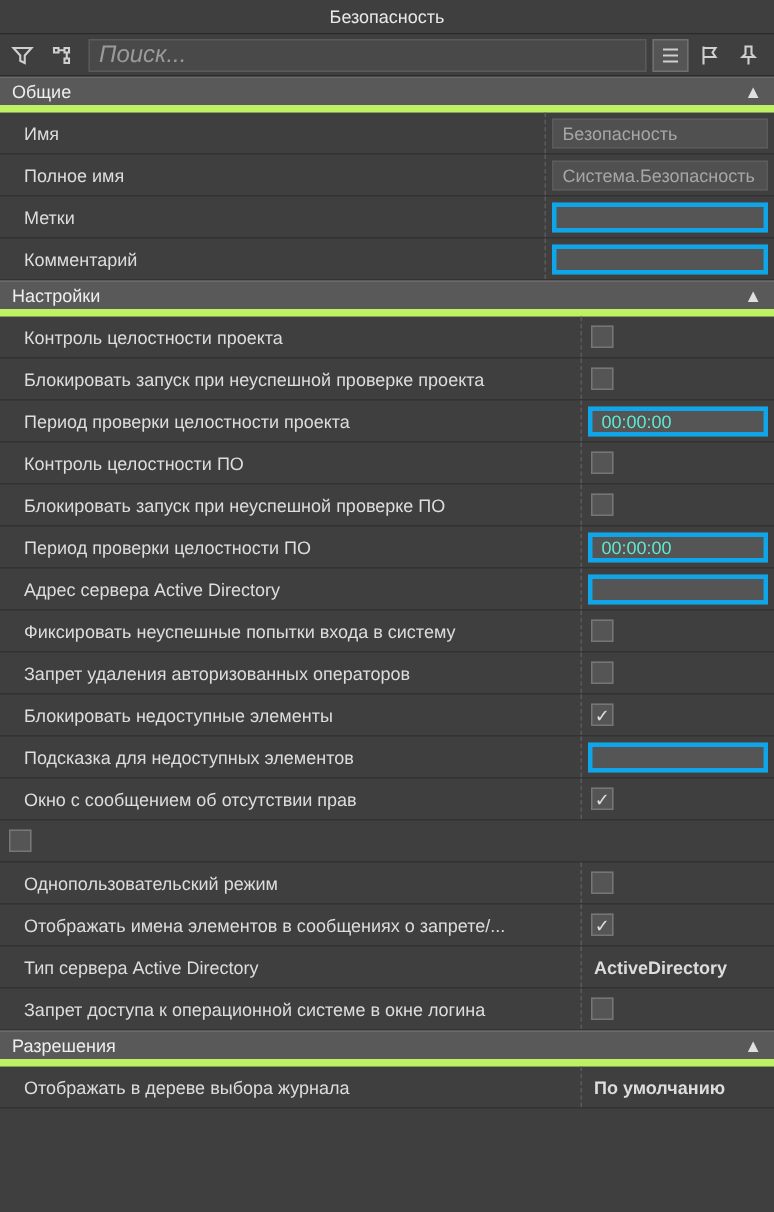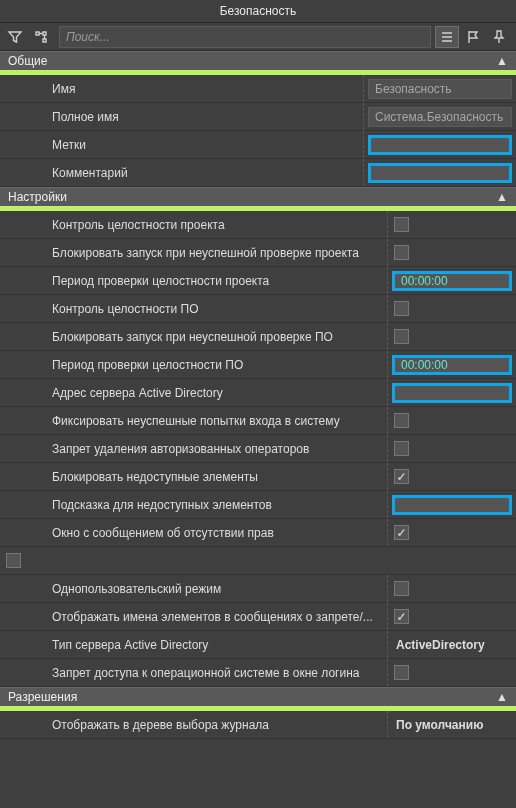--- a/index.html
+++ b/index.html
@@ -45,21 +45,21 @@
     background: #555;
     border: 1px solid #707070;
   }
   .toolbar .search {
     flex: 1;
     height: 22px;
     background: #494949;
     border: 1px solid #5a5a5a;
     color: #bbb;
     padding: 0 6px;
-    font-size: 12px;
+    font-size: 16px;
     font-style: italic;
     margin: 0 4px;
     outline: none;
   }
   .toolbar .search::placeholder { color: #9a9a9a; font-style: italic; }
   .toolbar .right-btns { display: flex; }
 
   .container {
     height: calc(808px - 23px - 28px);
     overflow-y: auto;
@@ -84,21 +84,21 @@
   .section-header .chev { color: #e0e0e0; }
 
   .prop-row {
     display: flex;
     height: 28px;
     align-items: stretch;
     border-bottom: 1px solid #333333;
   }
   .prop-label {
     flex: 0 0 388px;
-    padding-left: 52px;
+    padding-left: 16px;
     display: flex;
     align-items: center;
     color: #ddd;
     font-size: 12px;
     border-right: 1px dashed #5a5a5a;
     overflow: hidden;
     white-space: nowrap;
     text-overflow: ellipsis;
   }
   .prop-value {

